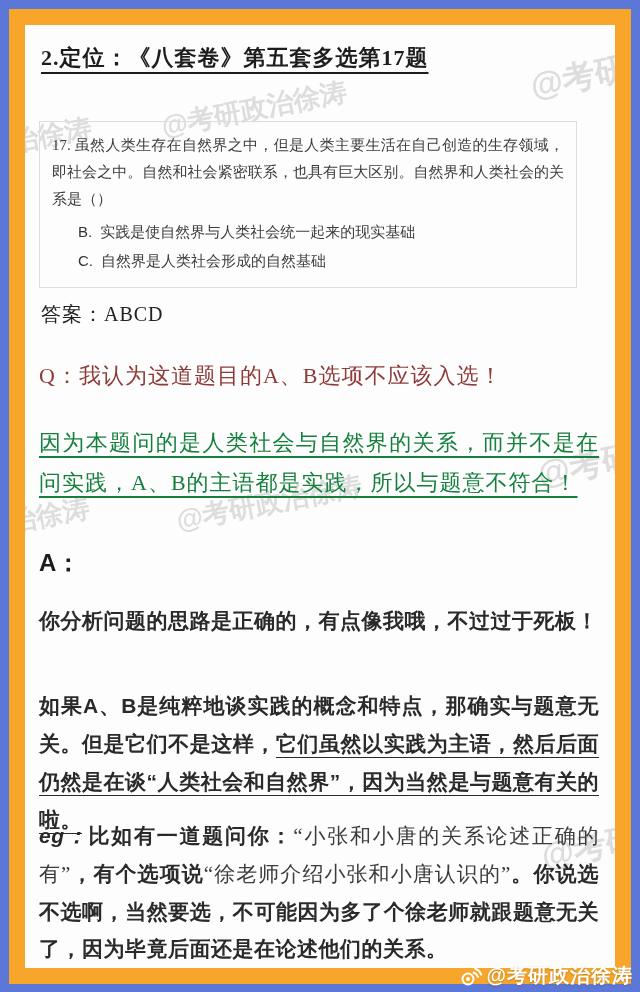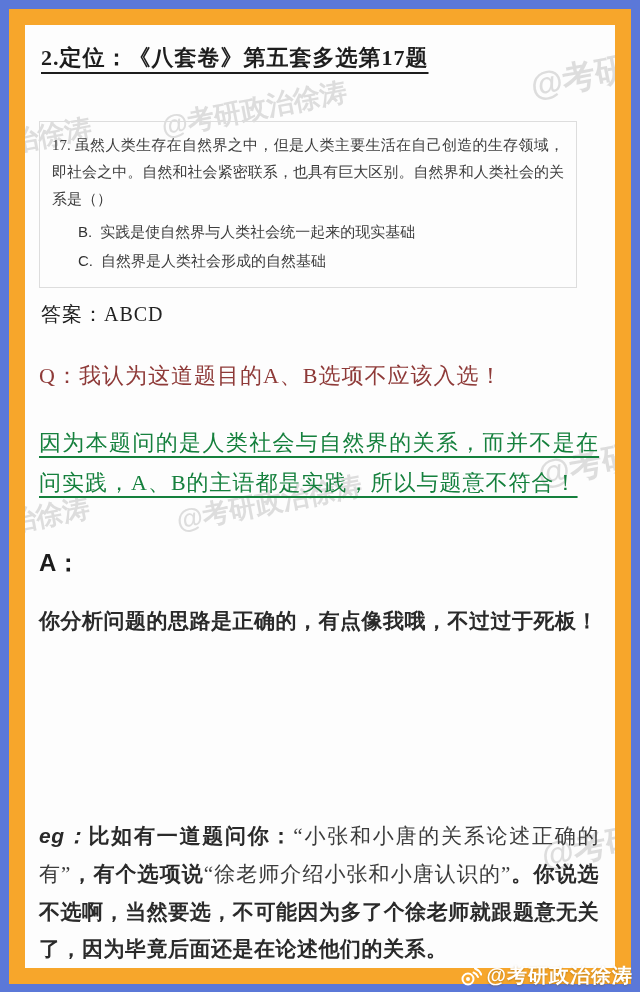--- a/index.html
+++ b/index.html
@@ -124,20 +124,23 @@
     <div class="q-line">Q：我认为这道题目的A、B选项不应该入选！</div>
 
     <div class="reason">
       <span class="ul">因为本题问的是人类社会与自然界的关系，而并不是在问实践，A、B的主语都是实践，所以与题意不符合！</span>
     </div>
 
     <div class="a-label">A：</div>
 
     <div class="para reply1">你分析问题的思路是正确的，有点像我哦，不过过于死板！</div>
 
+    <div class="para reply2">
+      <span>如果A、B是纯粹地谈实践的概念和特点，那确实与题意无关。但是它们不是这样，</span><span class="ul">它们虽然以实践为主语，然后后面仍然是在谈“人类社会和自然界”，因为当然是与题意有关的啦。</span>
+    </div>
 
     <div class="para example">
       <span class="eg">eg：</span><span>比如有一道题问你：</span><span class="quote">“小张和小唐的关系论述正确的有”</span><span>，有个选项说</span><span class="quote">“徐老师介绍小张和小唐认识的”</span><span>。你说选不选啊，当然要选，不可能因为多了个徐老师就跟题意无关了，因为毕竟后面还是在论述他们的关系。</span>
     </div>
 
   </div>
 </div>
 
 <div class="weibo-badge">
   <span>

